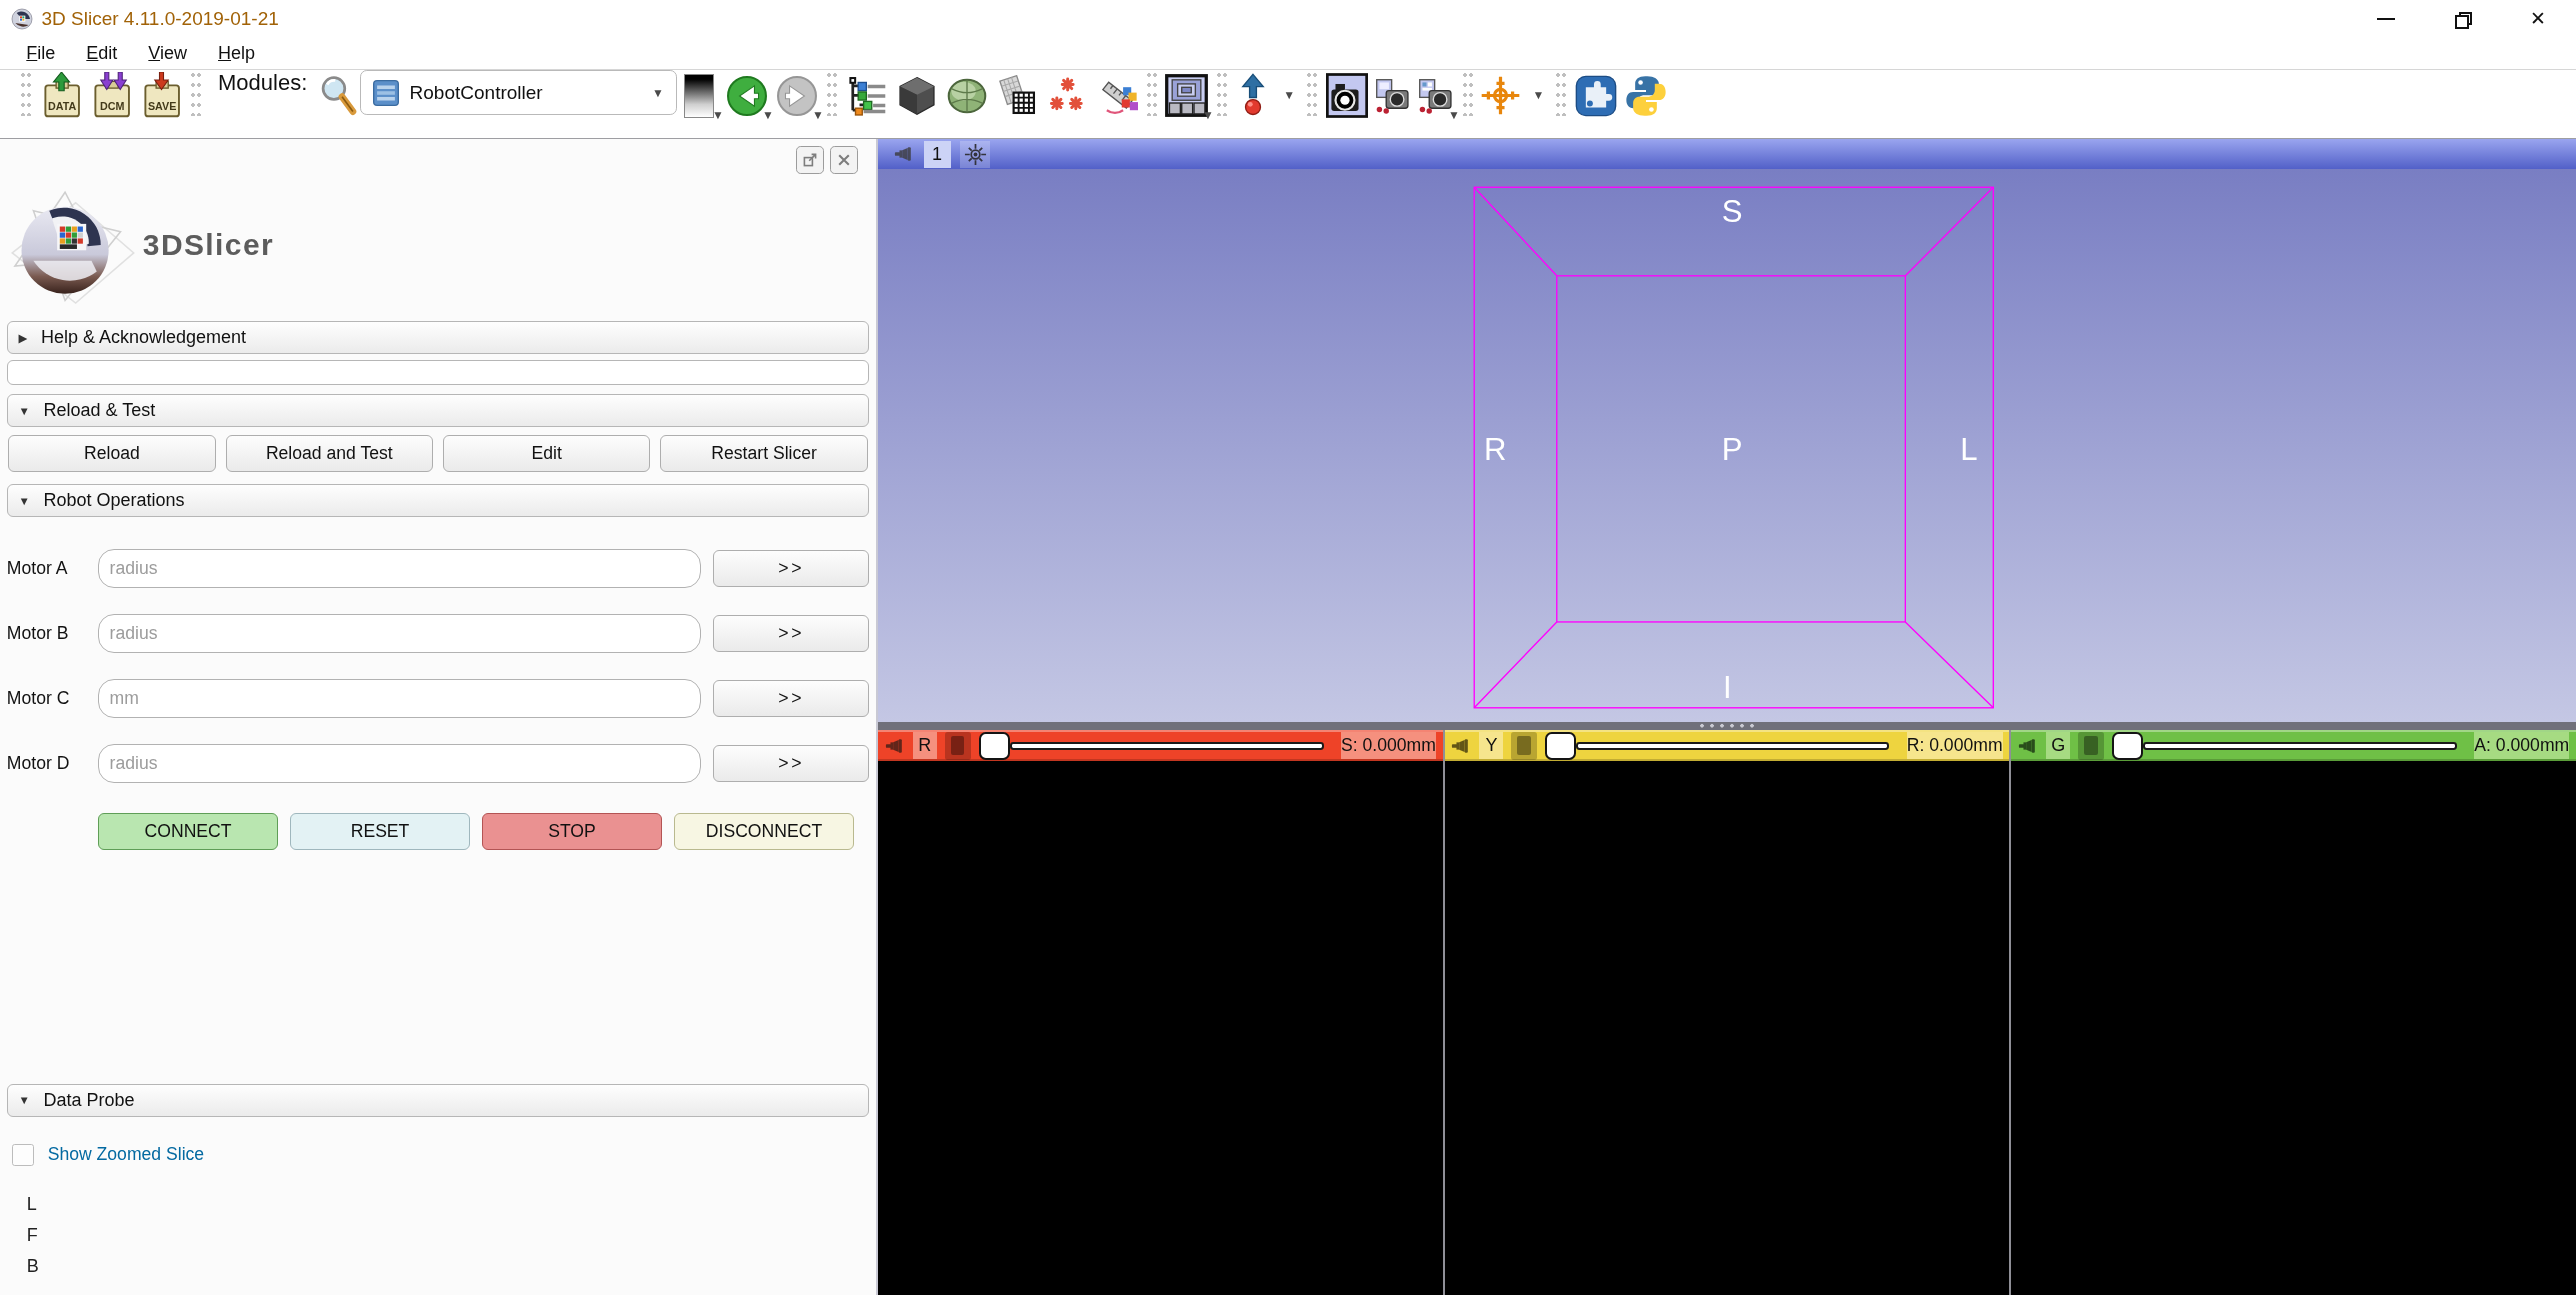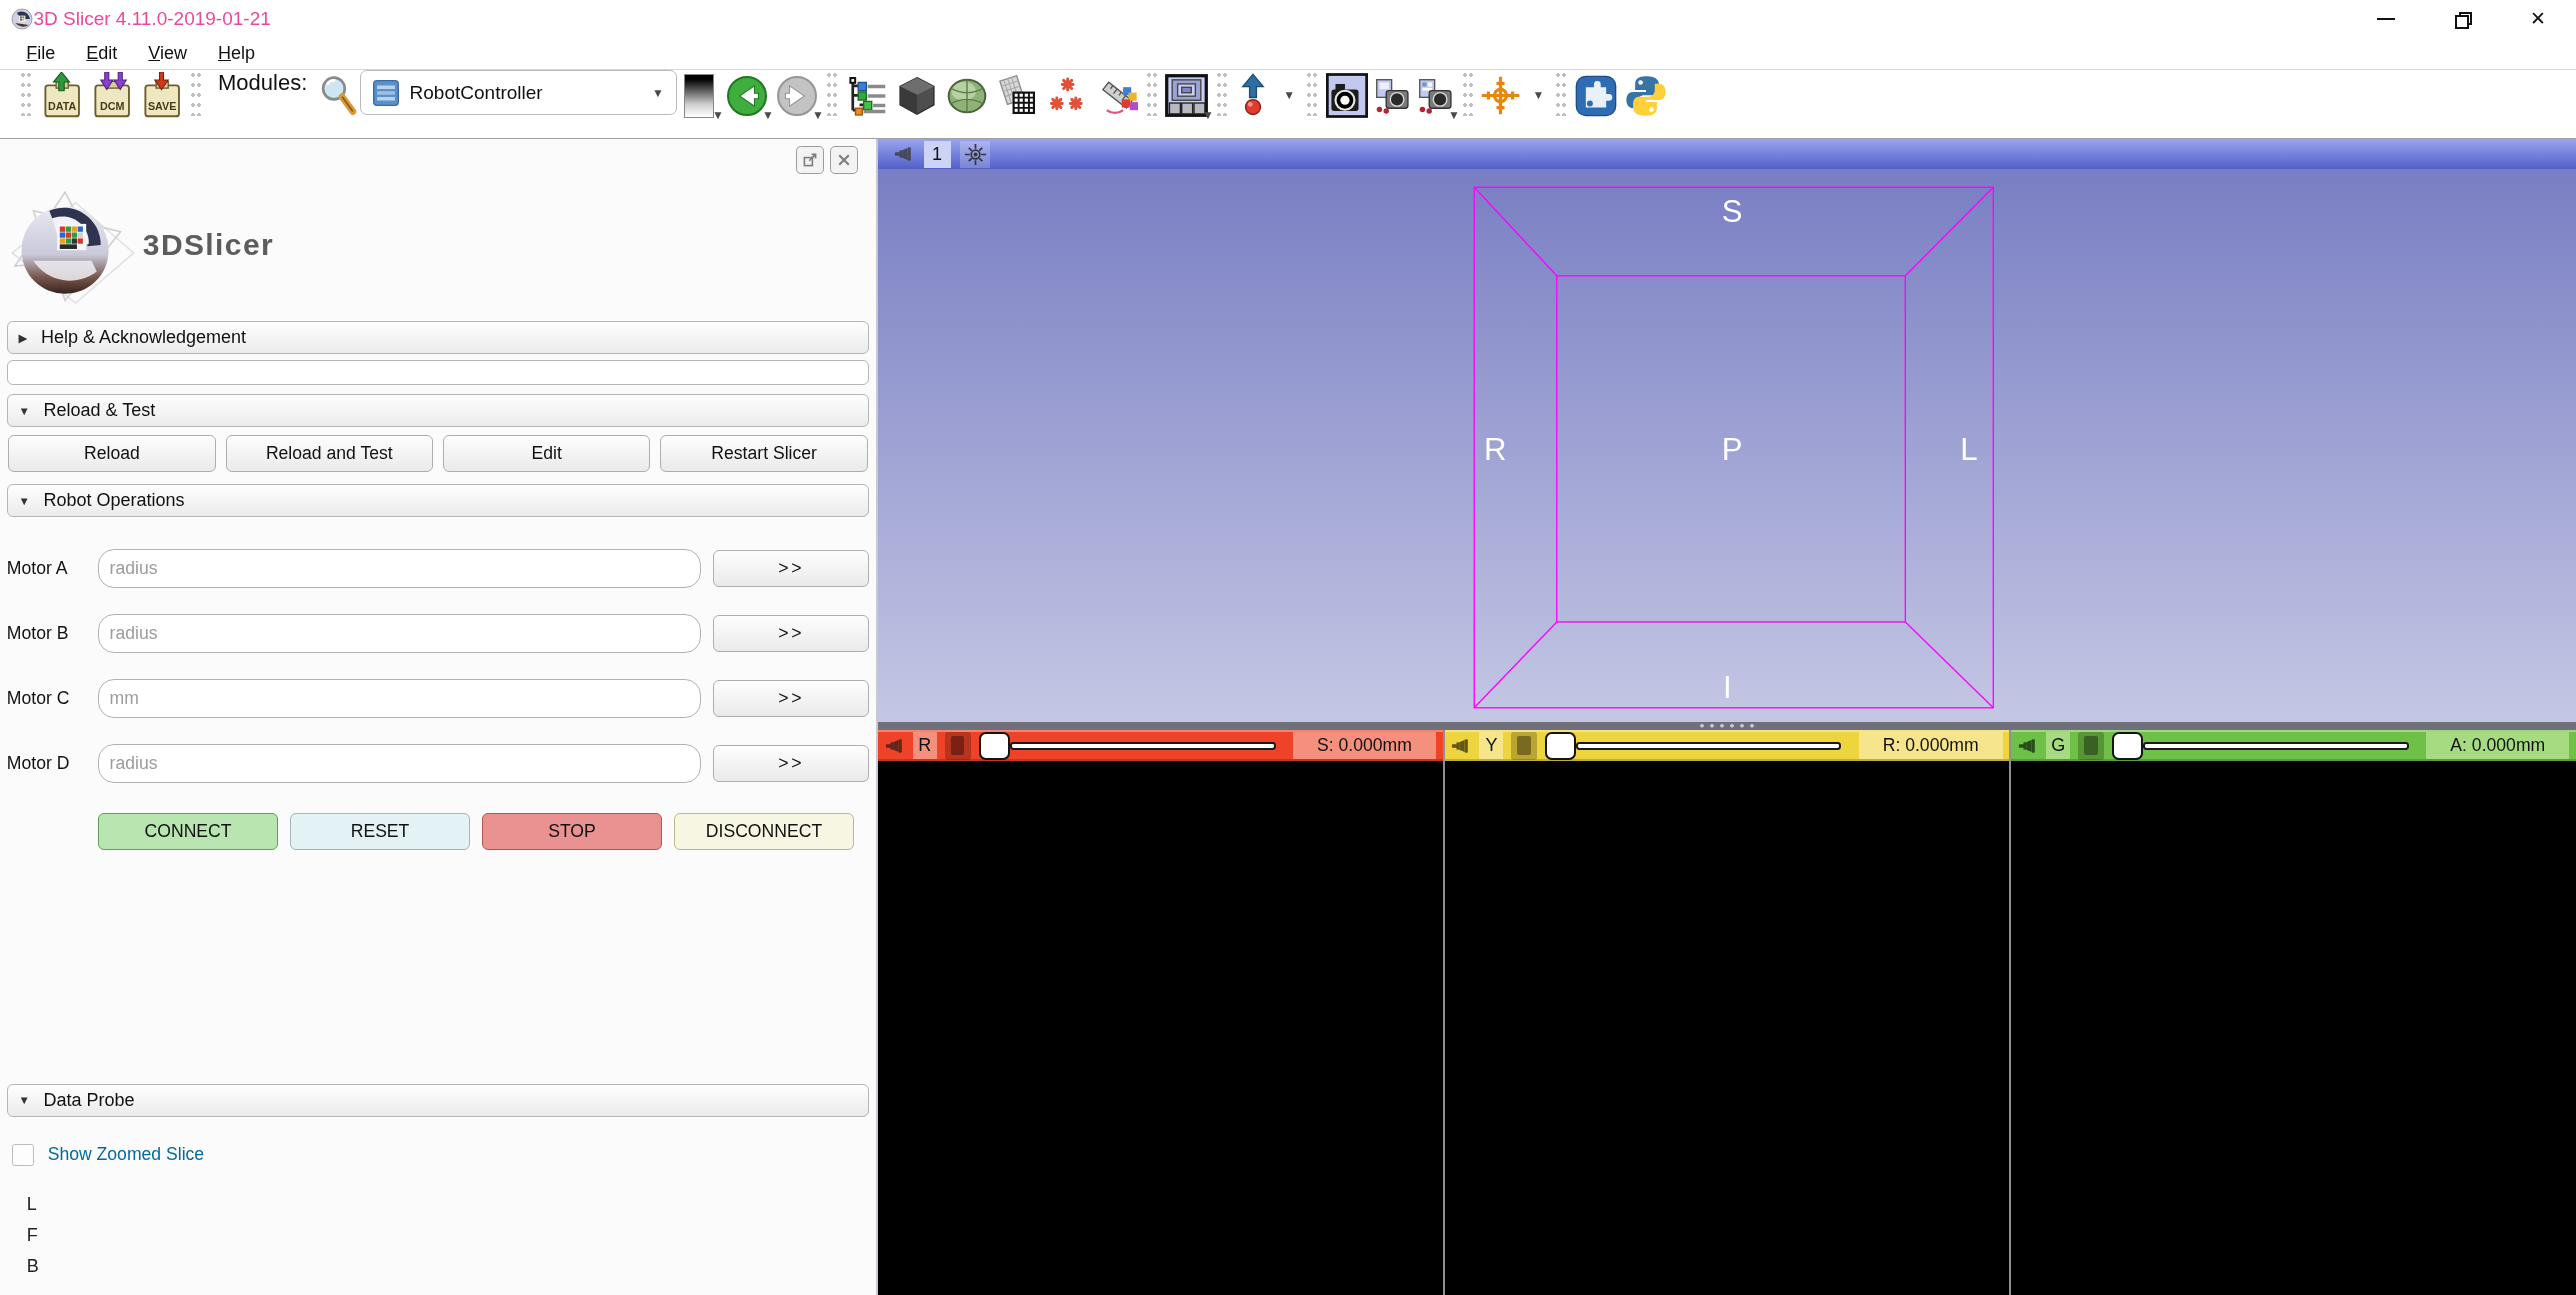--- a/index.html
+++ b/index.html
@@ -1,21 +1,21 @@
 <!DOCTYPE html>
 <html style="--slice-red: #ee4328; --slice-red-light: #f5907e; --slice-yellow: #eed43f; --slice-yellow-light: #f6e58d; --slice-green: #6fc046; --slice-green-light: #a6db82; --threed-top: #9aa5ef; --threed-bottom: #5260c8; --view-top: #797ec3; --view-bottom: #c4c7e4; --cube-line: #ff00ff; --connect-bg: #b9e6b0; --connect-border: #5f9e57; --reset-bg: #e3f2f4; --reset-border: #9fb7bd; --stop-bg: #ea9191; --stop-border: #b35454; --disconnect-bg: #f7f6e3; --disconnect-border: #b9b98f;font-size:10.8px"><head>
 <meta charset="utf-8">
 <style>
   html,body{margin:0;padding:0;overflow:hidden;}
   body{width:2576px;height:1296px;background:#fff;font-family:"Liberation Sans",sans-serif;color:#1a1a1a;position:relative;}
 
   
   .titlebar{height:37px;display:flex;align-items:center;padding-left:9.5px;background:#fff;}
   .app-logo-mini{width:24px;height:24px;}
-  .title-text{font-size:19px;margin-left:0;color:#ec4899;}
+  .title-text{font-size:19px;margin-left:8px;color:#a16207;}
   .win-controls{margin-left:auto;display:flex;height:37px;}
   .win-btn{width:76px;height:37px;display:flex;align-items:center;justify-content:center;font-size:19px;color:#111;}
   .min-glyph{display:block;width:17.6px;border-top:2px solid #111;}
   .restore-glyph{position:relative;width:13.5px;height:13.5px;}
   .restore-glyph:before{content:"";position:absolute;left:3.4px;top:0;width:9.5px;height:9.5px;border:2px solid #111;background:#fff;}
   .restore-glyph:after{content:"";position:absolute;left:0;top:3.4px;width:9.5px;height:9.5px;border:2px solid #111;background:#fff;}
 
   
   .menubar{height:32px;display:flex;align-items:center;padding-left:10.8px;background:#fff;}
   .menu-item{padding:0 15.5px;font-size:18px;color:#111;}
@@ -92,21 +92,21 @@
   .slice.green .slice-header{background:var(--slice-green);}
   .slice-letter{width:24px;height:27px;display:flex;align-items:center;justify-content:center;font-size:18px;color:#111;}
   .slice.red .slice-letter,.slice.red .slice-offset{background:var(--slice-red-light);}
   .slice.yellow .slice-letter,.slice.yellow .slice-offset{background:var(--slice-yellow-light);}
   .slice.green .slice-letter,.slice.green .slice-offset{background:var(--slice-green-light);}
   .vis-icon{width:26px;height:28px;background:rgba(0,0,0,0.22);border-radius:2.7px;position:relative;}
   .vis-icon:after{content:"";position:absolute;left:6px;top:4.7px;width:13.5px;height:19px;background:rgba(0,0,0,0.35);border-radius:2px;}
   .slider{flex:1;display:flex;align-items:center;min-width:0;}
   .slider-handle{width:27px;height:24px;background:#fff;border:2.7px solid #141414;border-radius:6.8px;flex:none;}
   .slider-track{flex:1;height:4px;background:#fff;border:2px solid #1a1a1a;border-radius:3.4px;margin:0 9.5px 0 0;}
-  .slice-offset{height:27px;display:flex;align-items:center;padding:0 24px;font-size:17.6px;color:#111;white-space:nowrap;}
+  .slice-offset{height:27px;display:flex;align-items:center;padding:0 0;font-size:17.6px;color:#111;white-space:nowrap;}
   .slice-view{flex:1;background:#000;}
 
   .pin-svg{width:20px;height:20px;opacity:.85;}
 </style>
 </head>
 <body>
 
 <div class="titlebar">
   <svg class="app-logo-mini" viewBox="0 0 36 36">
     <circle cx="18" cy="18" r="15" fill="#cfd2de" stroke="#7a7a8a"></circle>

